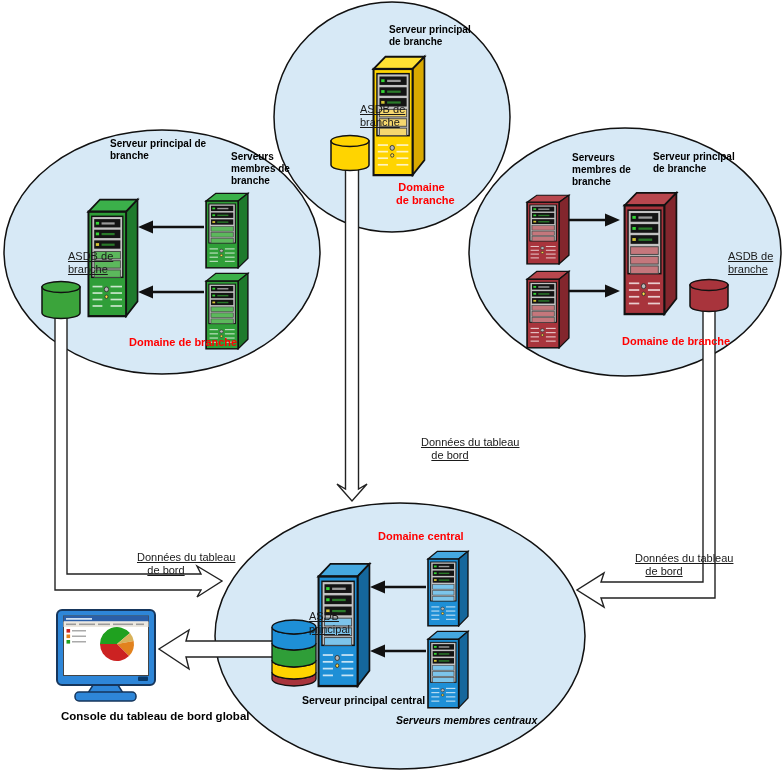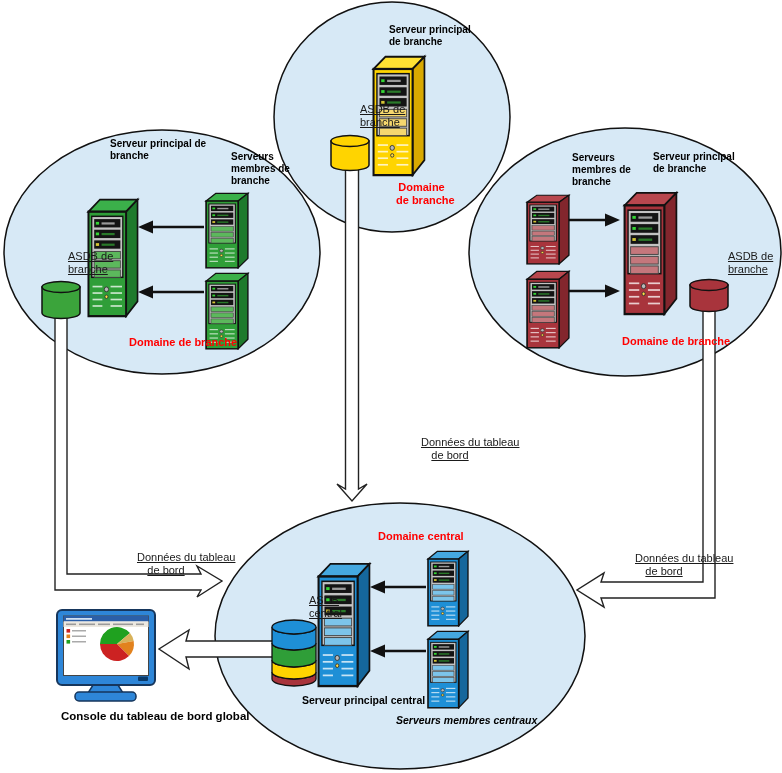--- a/index.html
+++ b/index.html
@@ -188,23 +188,23 @@
   <span>ASDB de</span>
   <span>branche</span>
 </div>
 <div class="lbl red" style="left:578px;top:335px;">
   <span>Domaine de branche</span>
 </div>
 
 <div class="lbl red" style="left:334px;top:530px;text-align:center;">
   <span>Domaine central</span>
 </div>
-<div class="lbl reg ctr" style="left:265px;top:594px;width:62px;">
+<div class="lbl reg ctr" style="left:265px;top:610px;width:62px;">
   <span>ASDB</span>
-  <span>central</span>
+  <span>principal</span>
 </div>
 <div class="lbl bc" style="left:258px;top:694px;">
   <span>Serveur principal central</span>
 </div>
 <div class="lbl bc" style="left:352px;top:714px;font-style:italic;">
   <span>Serveurs membres centraux</span>
 </div>
 
 <div class="lbl reg ctr" style="left:377px;top:436px;width:102px;">
   <span>Données du tableau</span>

